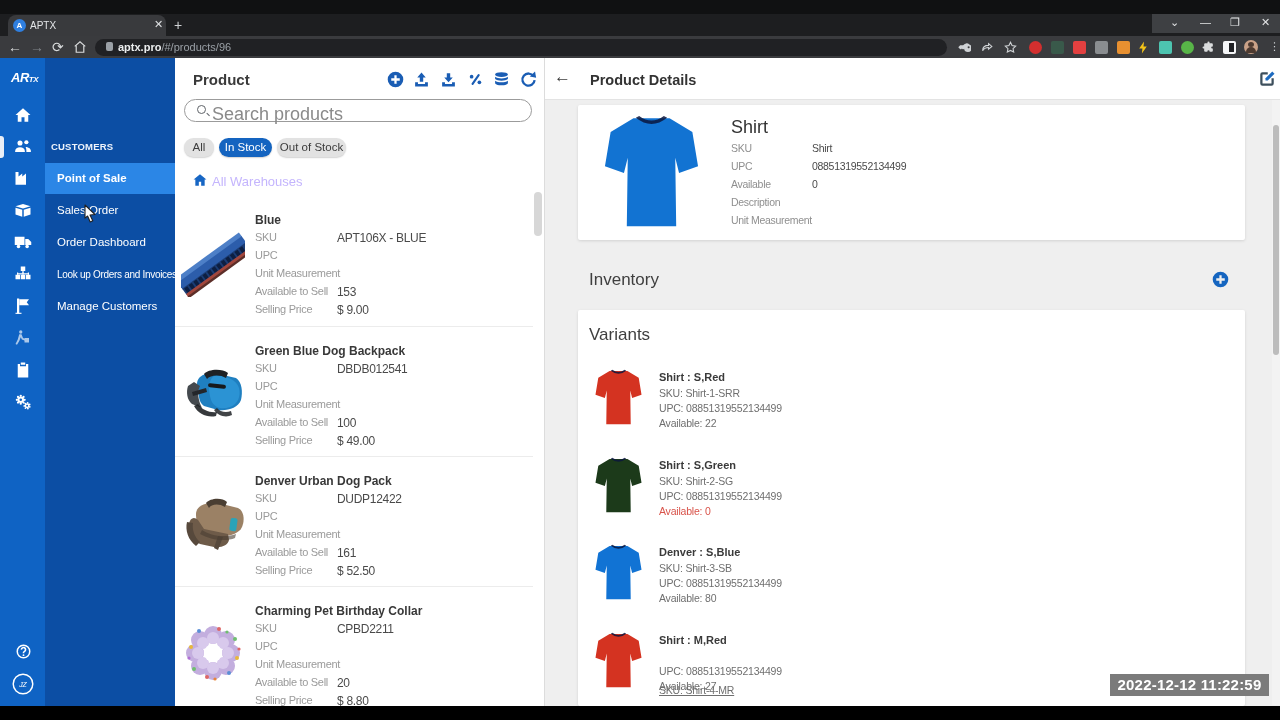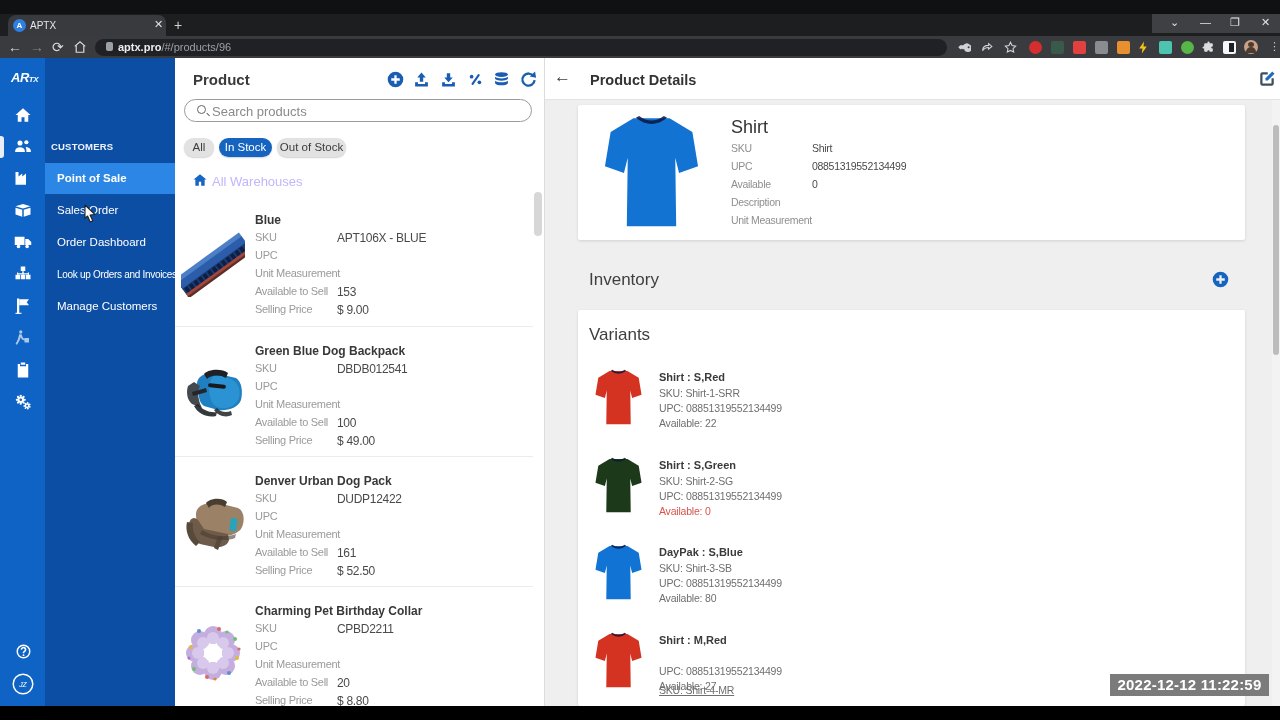--- a/index.html
+++ b/index.html
@@ -37,21 +37,21 @@
   .m2 { position:absolute; color:#fff; font-size:11.5px; left:57px; white-space:nowrap; }
   #custhdr { left:51px; top:141px; color:#eef3fb; font-size:9.5px; letter-spacing:.2px; font-weight:600; }
 
   
   #listp { left:175px; top:58px; width:370px; height:648px; background:#fff; border-right:1px solid #dcdcdc; }
   #lphdr { left:193px; top:71px; font-size:15px; font-weight:bold; color:#3a3a3a; }
   .hic { position:absolute; top:71px; width:17px; height:17px; }
   #search { left:184px; top:99px; width:348px; height:23px; border:1px solid #9b9b9b; border-radius:12px; background:#fff; }
   #search .mag { position:absolute; left:12px; top:5px; width:9px; height:9px; border:1.4px solid #5f6368; border-radius:50%; }
   #search .mag:after { content:""; position:absolute; left:8px; top:8px; width:4px; height:1.4px; background:#5f6368; transform:rotate(45deg); }
-  #search .ph { position:absolute; left:27px; top:4px; font-size:13px; color:#8a8a8a; }
+  #search .ph { position:absolute; left:27px; top:4px; font-size:18px; color:#8a8a8a; }
   .chip { position:absolute; top:138px; height:19px; border-radius:10px; background:#e2e2e2; color:#3c3c3c; font-size:11.5px; text-align:center; box-shadow:0 1px 1.5px rgba(0,0,0,.18); }
   .chipb { background:#1464c0; color:#fff; }
   #whtxt { left:212px; top:174px; font-size:13px; color:#c4b5fd; }
   #whline { left:175px; top:196px; width:358px; height:1px; background:#e4e4e4; }
   .pcard { position:absolute; left:175px; width:358px; height:130px; background:#fff; }
   .pcard .nm { position:absolute; left:80px; top:17px; font-size:12px; font-weight:bold; color:#383838; }
   .pcard .lb { position:absolute; left:80px; font-size:11px; letter-spacing:-0.3px; color:#9a9a9a; }
   .pcard .vl { position:absolute; left:162px; font-size:12px; letter-spacing:-0.3px; color:#4a4a4a; }
   .pcard .im { position:absolute; left:7px; top:28px; width:64px; height:74px; }
   .pdiv { position:absolute; left:175px; width:358px; height:1px; background:#ececec; }
@@ -248,21 +248,21 @@
 <div class="abs vln" style="top:402px;">UPC: 08851319552134499</div>
 <div class="abs vln" style="top:417px;">Available: 22</div>
 
 <div class="abs vimg" id="vimg2" style="top:455px;"></div>
 <div class="abs vtl" style="top:459px;">Shirt : S,Green</div>
 <div class="abs vln" style="top:475px;">SKU: Shirt-2-SG</div>
 <div class="abs vln" style="top:490px;">UPC: 08851319552134499</div>
 <div class="abs vln vred" style="top:505px;">Available: 0</div>
 
 <div class="abs vimg" id="vimg3" style="top:542px;"></div>
-<div class="abs vtl" style="top:546px;">DayPak : S,Blue</div>
+<div class="abs vtl" style="top:546px;">Denver : S,Blue</div>
 <div class="abs vln" style="top:562px;">SKU: Shirt-3-SB</div>
 <div class="abs vln" style="top:577px;">UPC: 08851319552134499</div>
 <div class="abs vln" style="top:592px;">Available: 80</div>
 
 <div class="abs vimg" id="vimg4" style="top:630px;"></div>
 <div class="abs vtl" style="top:634px;">Shirt : M,Red</div>
 <div class="abs vln" style="top:684px;text-decoration:underline;">SKU: Shirt-4-MR</div>
 <div class="abs vln" style="top:665px;">UPC: 08851319552134499</div>
 <div class="abs vln" style="top:680px;">Available: 27</div>
 <div class="abs" id="dsb"></div>

